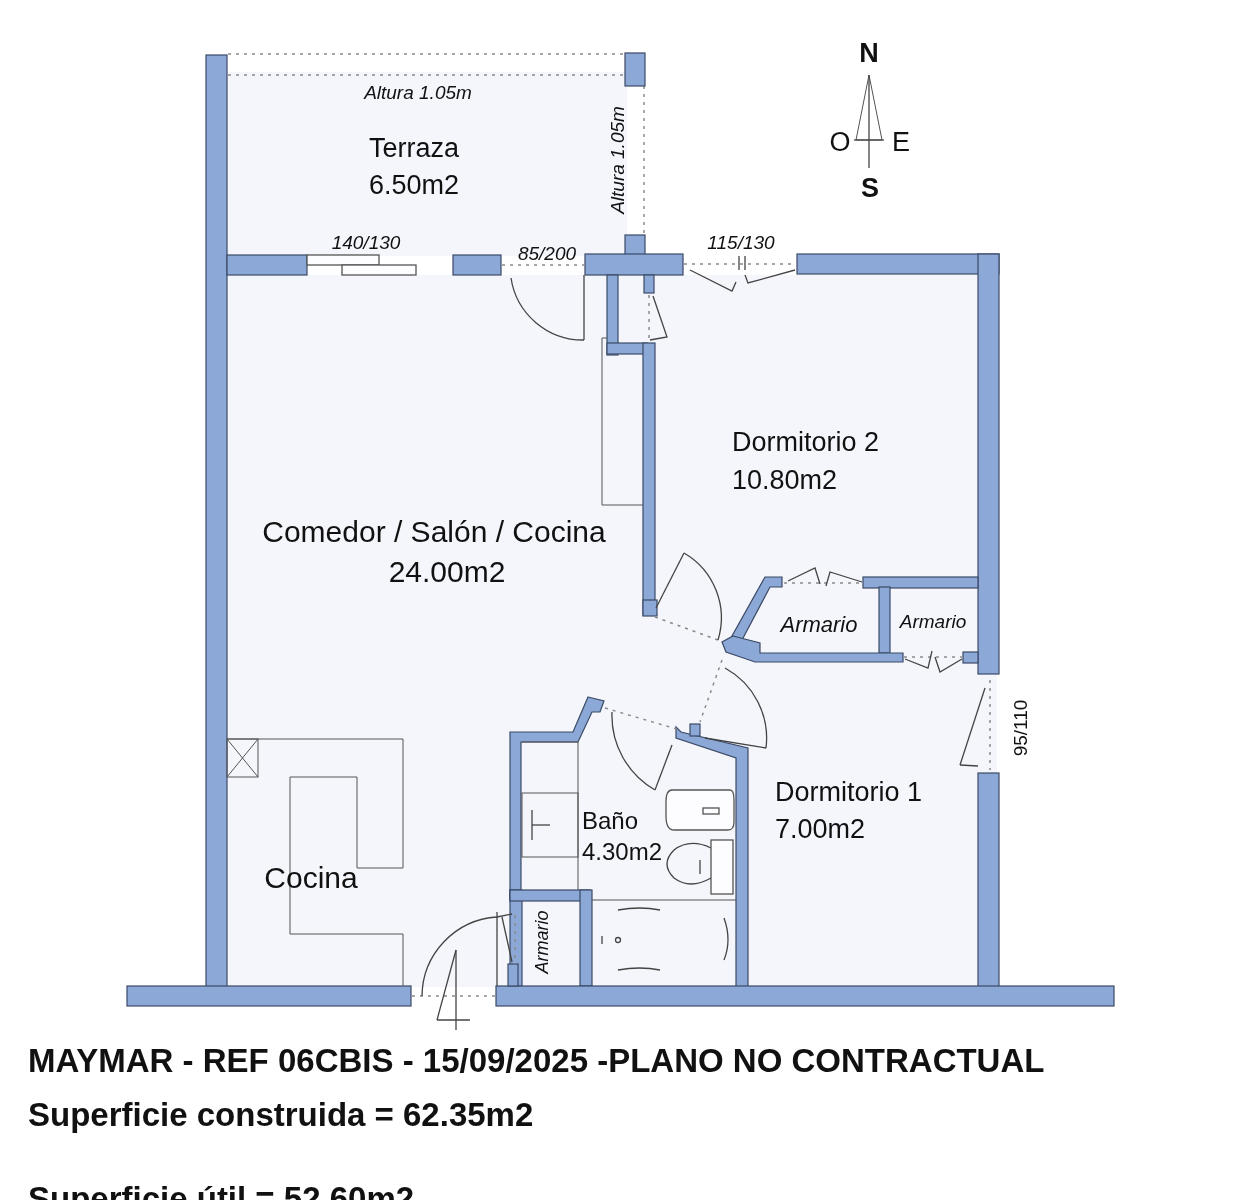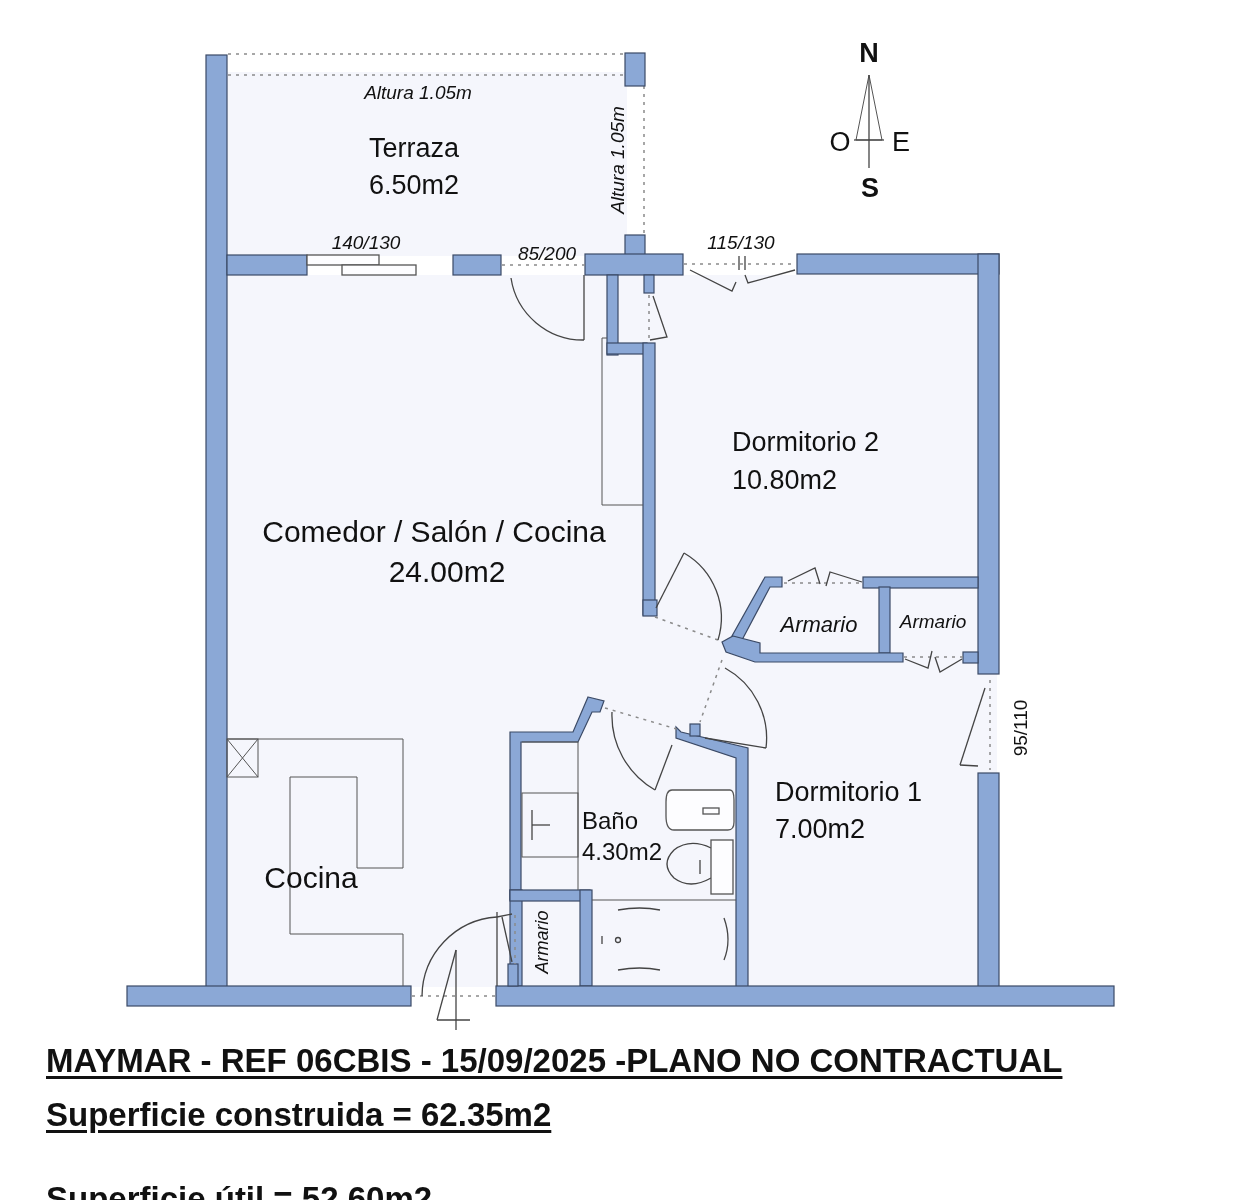--- a/index.html
+++ b/index.html
@@ -5,21 +5,21 @@
   html, body { margin:0; padding:0; background:#ffffff; }
   body { width:1255px; height:1200px; position:relative; overflow:hidden; font-family:"Liberation Sans", sans-serif; }
   #plan { position:absolute; left:0; top:0; }
   .wall { fill:#8ba8d6; stroke:#3b4a66; stroke-width:1.2; }
   .floor { fill:#f5f6fc; }
   .line { fill:none; stroke:#444; stroke-width:1.3; }
   .thin { fill:none; stroke:#555; stroke-width:1; }
   .dash { fill:none; stroke:#8a8a8a; stroke-width:1.5; stroke-dasharray:3 5; }
   .fix { fill:#fdfdff; stroke:#555; stroke-width:1.3; }
   .lbl { font-family:"Liberation Sans", sans-serif; fill:#111; }
-  .footer { position:absolute; left:28px; font-family:"Liberation Sans", sans-serif; font-weight:bold; font-size:33px; color:#111; text-decoration:underline; text-decoration-thickness:3px; text-underline-offset:4px; white-space:nowrap; letter-spacing:0px;margin-left:18px; }
+  .footer { position:absolute; left:28px; font-family:"Liberation Sans", sans-serif; font-weight:bold; font-size:33px; color:#111; text-decoration-thickness:3px; text-underline-offset:4px; white-space:nowrap; letter-spacing:0px; }
 </style>
 </head>
 <body>
 
 <svg id="plan" width="1255" height="1040" viewBox="0 0 1255 1040" xmlns="http://www.w3.org/2000/svg">
 
   <g>
     <rect class="floor" x="227" y="72" width="400" height="184"></rect>
     <rect class="floor" x="227" y="275" width="770" height="712"></rect>
   </g>

